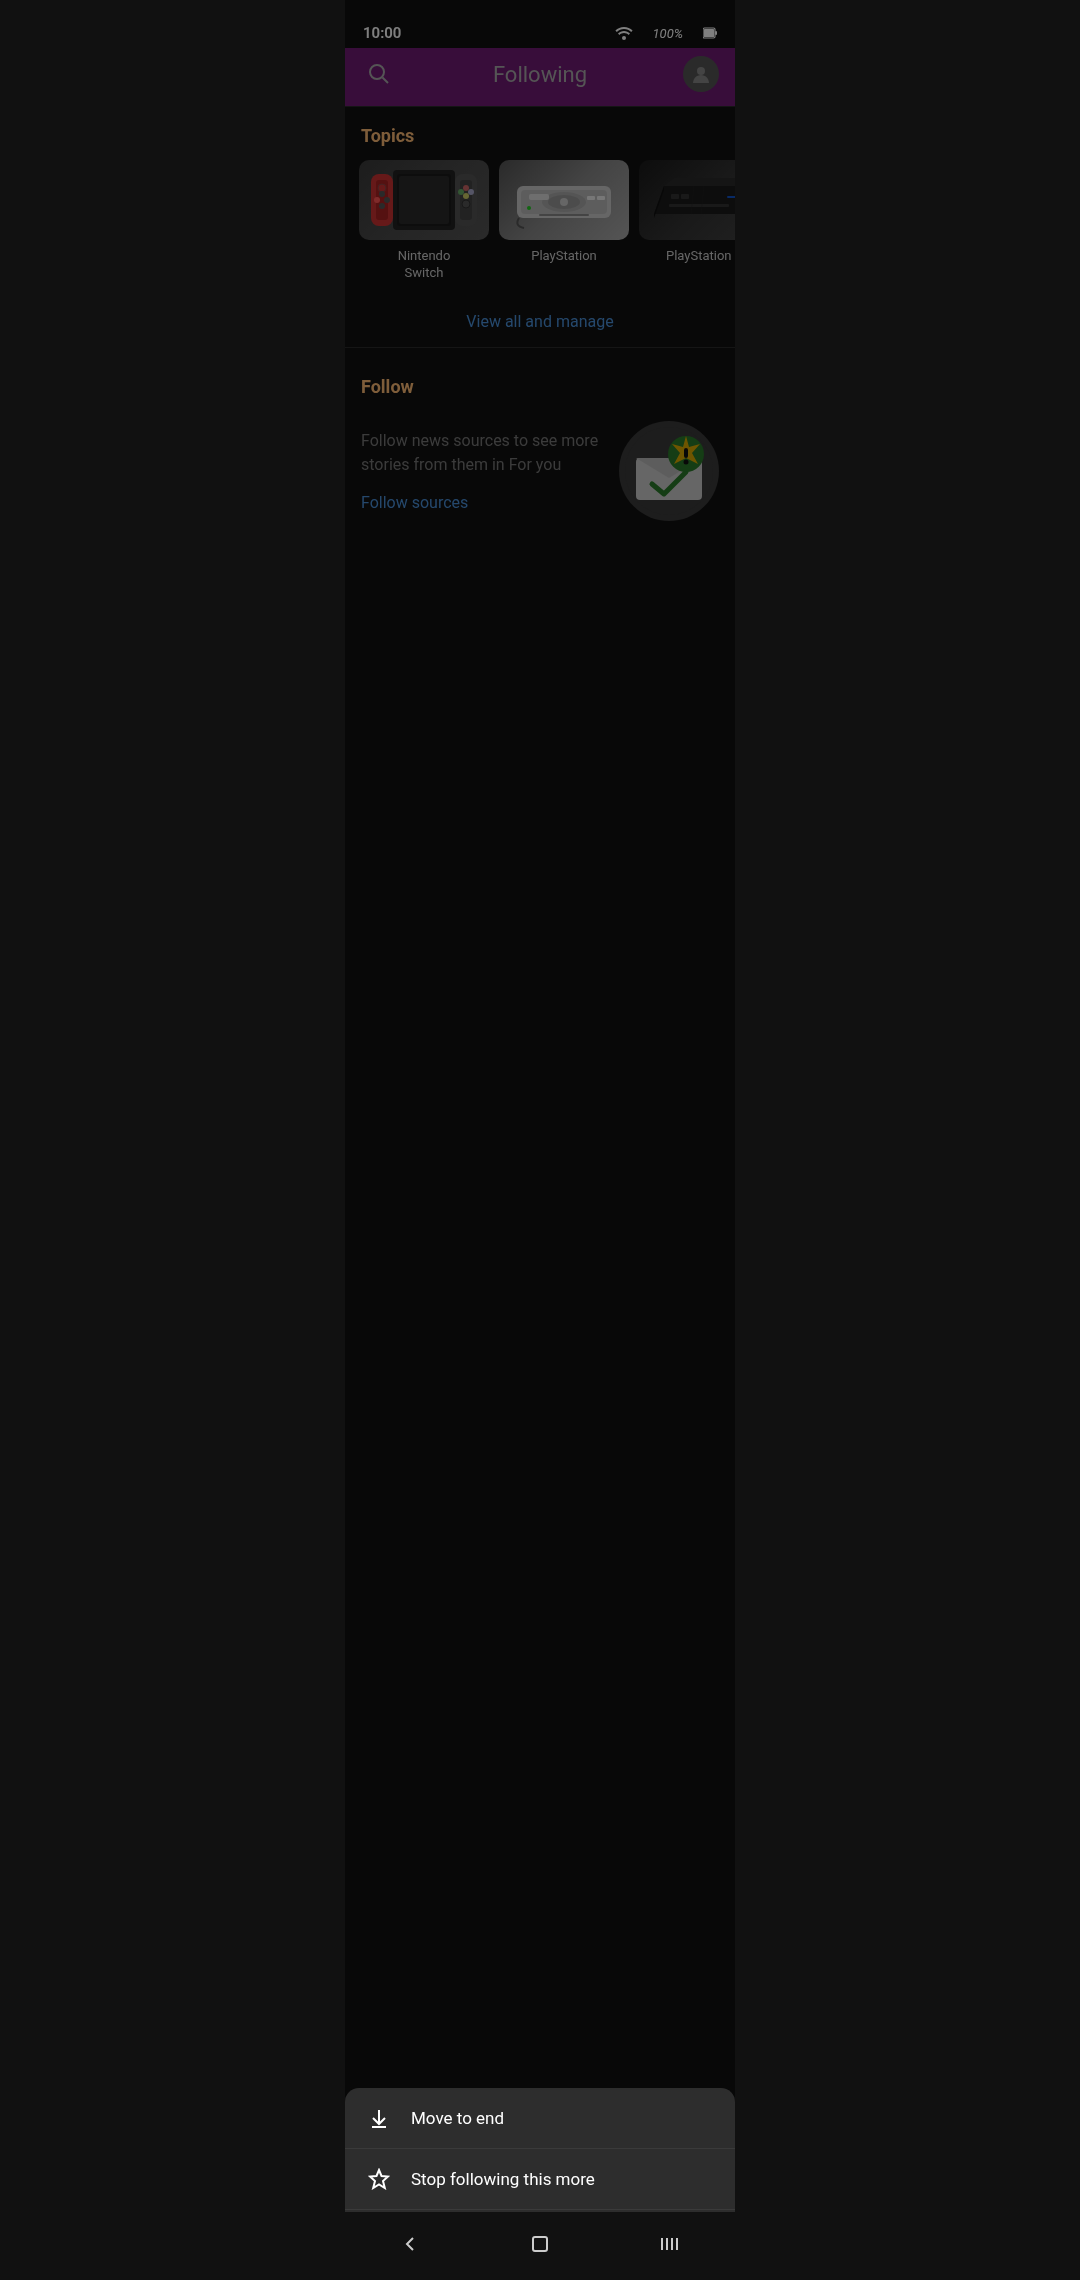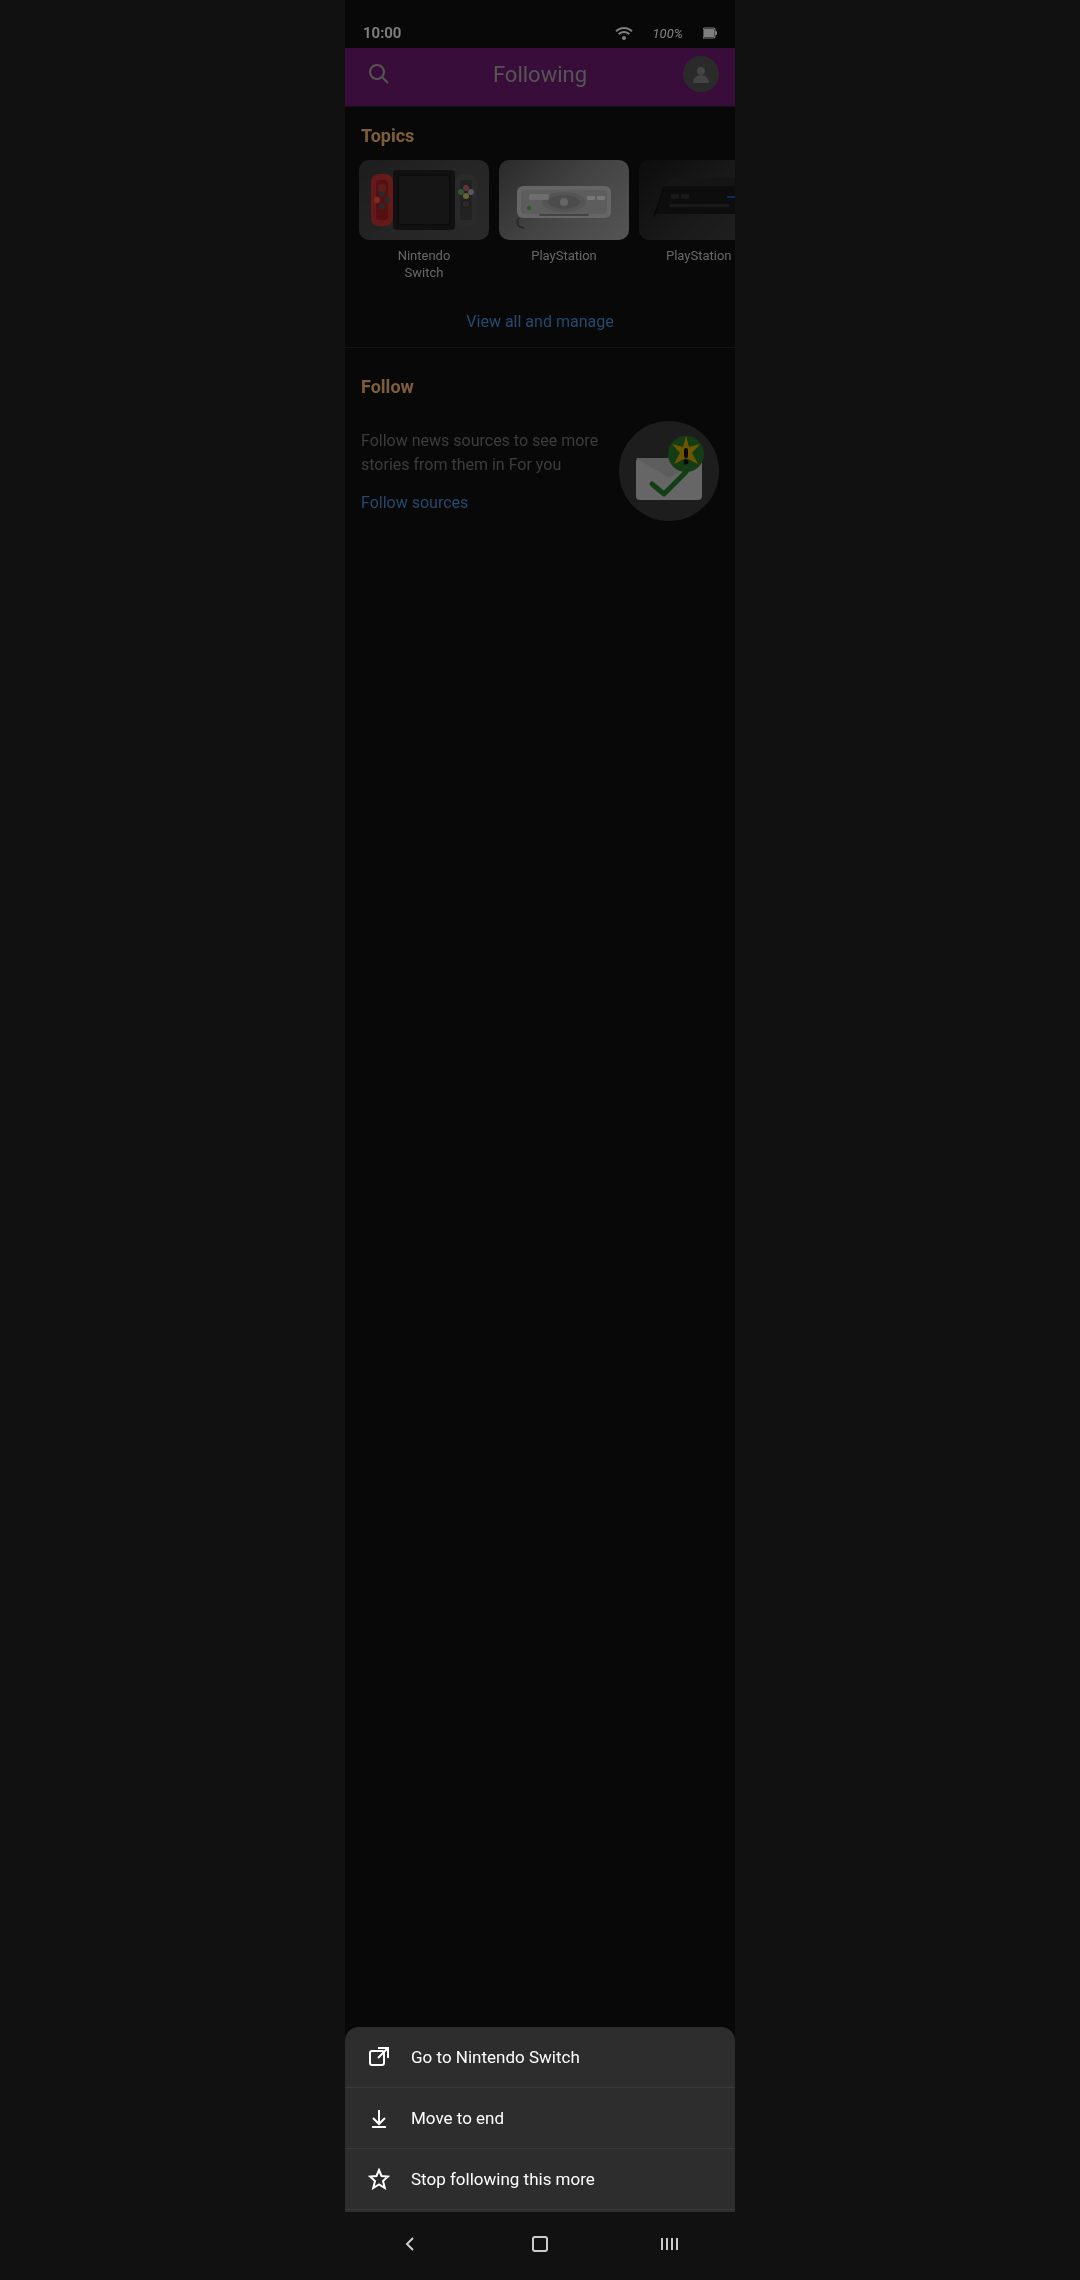--- a/index.html
+++ b/index.html
@@ -430,30 +430,20 @@
         </svg>
       </div>
     </div>
   </div>
 </div>
 
 <div class="dim-overlay"></div>
 
 <div class="context-menu-overlay">
 
-  <div class="context-menu-item">
-    <div class="context-menu-icon">
-      <svg width="22" height="22" viewBox="0 0 22 22" fill="none" stroke="white" stroke-width="2">
-        <rect x="2" y="5" width="14" height="14" rx="2"></rect>
-        <polyline points="10,2 20,2 20,12"></polyline>
-        <line x1="10" y1="12" x2="20" y2="2"></line>
-      </svg>
-    </div>
-    <span class="context-menu-label">Go to Nintendo Switch</span>
-  </div>
 
   <div class="context-menu-item">
     <div class="context-menu-icon">
       <svg width="22" height="22" viewBox="0 0 22 22" fill="none" stroke="white" stroke-width="2">
         <line x1="11" y1="3" x2="11" y2="16"></line>
         <polyline points="5,11 11,17 17,11"></polyline>
         <line x1="4" y1="20" x2="18" y2="20"></line>
       </svg>
     </div>
     <span class="context-menu-label">Move to end</span>

